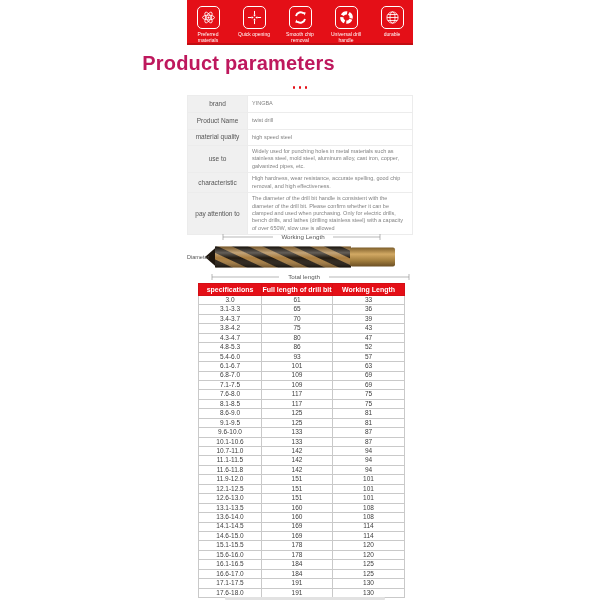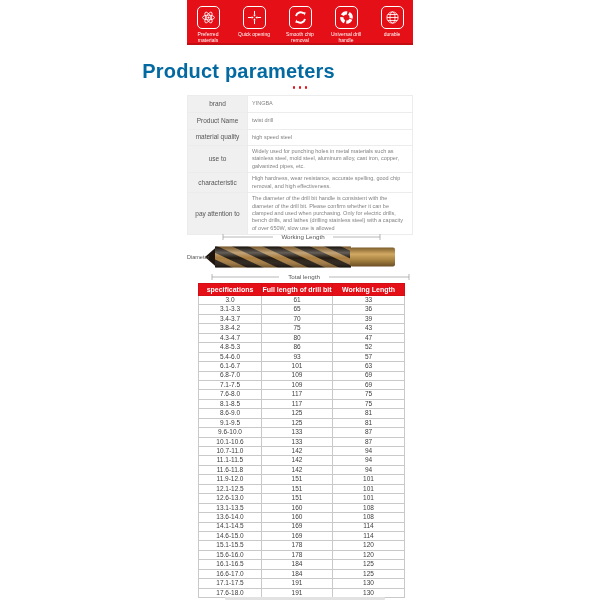--- a/index.html
+++ b/index.html
@@ -10,22 +10,22 @@
   .banner{position:absolute;left:187px;top:0;width:226px;height:45px;background:#e40f17;
           border-bottom:2px solid #c20d12;display:flex;justify-content:center;gap:5px;
           padding-top:6px;box-sizing:border-box;}
   .feature{width:41px;display:flex;flex-direction:column;align-items:center;}
   .icon-box{width:21px;height:21px;border:1.3px solid #fff;border-radius:5px;
             display:flex;align-items:center;justify-content:center;flex:none;}
   .icon-box svg{width:15px;height:15px;display:block;}
   .feature-label{margin-top:2px;font-size:5px;line-height:1.2;color:#fff;text-align:center;}
 
   
-  .title{position:absolute;left:0;top:60px;width:477px;margin:0;text-align:center;
-         font-size:20px;font-weight:700;color:#0369a1;letter-spacing:.2px;}
+  .title{position:absolute;left:0;top:52px;width:477px;margin:0;text-align:center;
+         font-size:20px;font-weight:700;color:#be185d;letter-spacing:.2px;}
   .dots{position:absolute;left:0;top:86px;width:600px;display:flex;justify-content:center;gap:3.5px;}
   .dots span{width:2.6px;height:2.6px;border-radius:50%;background:#e40f17;}
 
   
   .params{position:absolute;left:187px;top:95px;width:226px;border-collapse:collapse;
           table-layout:fixed;}
   .params td{border:1px solid #ececec;padding:2px 4px;vertical-align:middle;box-sizing:border-box;}
   .params .pl{width:60px;background:#f0f0f0;text-align:center;font-size:6.5px;color:#555;
               line-height:1.25;}
   .params .pv{font-size:5.5px;color:#828282;line-height:1.35;text-align:left;}

